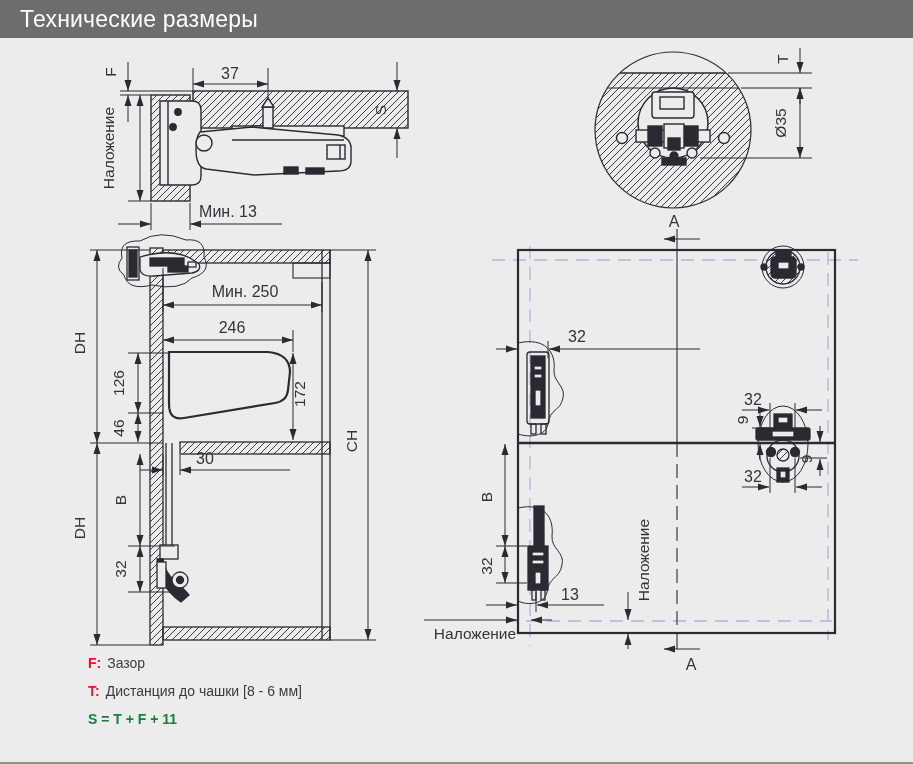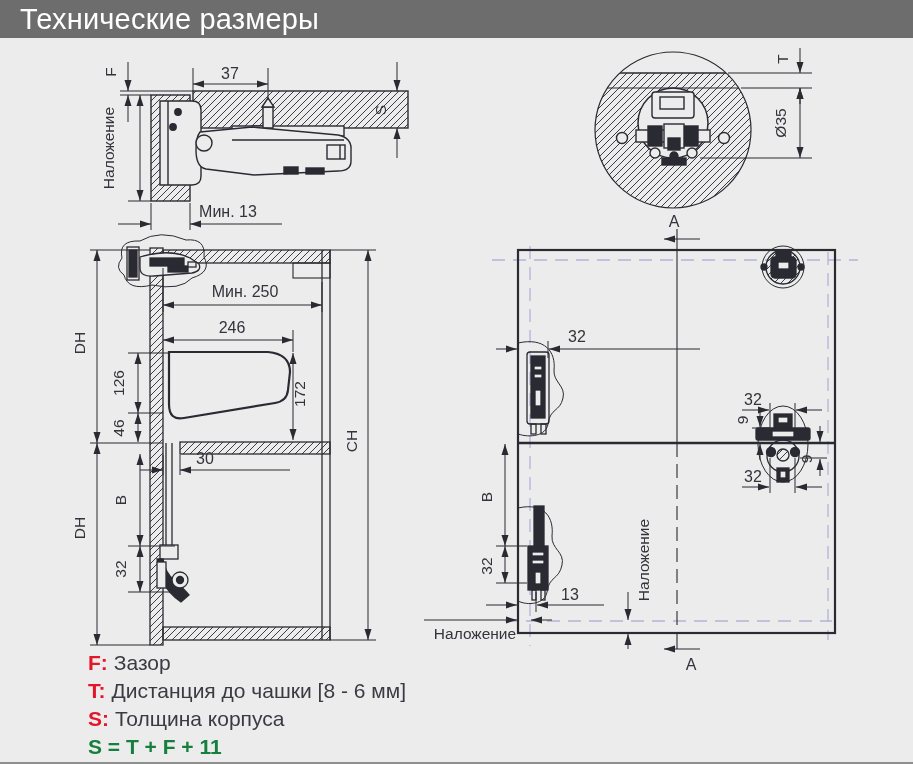--- a/index.html
+++ b/index.html
@@ -1,25 +1,25 @@
 <!DOCTYPE html>
 <html><head>
 <meta charset="utf-8">
 <style>
   html,body{margin:0;padding:0;}
   body{font-family:"Liberation Sans",sans-serif;}
   #page{position:relative;width:913px;height:764px;background:#ececec;overflow:hidden;}
   #hdr{position:absolute;left:0;top:0;width:913px;height:38px;background:#6d6d6d;z-index:3;
        display:flex;align-items:center;}
-  #hdr .t{color:#ffffff;font-size:29px;padding-left:20px;letter-spacing:.2px;text-align:center;}
+  #hdr .t{color:#ffffff;font-size:23px;padding-left:20px;letter-spacing:.2px;text-align:center;}
   svg{position:absolute;left:0;top:0;z-index:1;}
   text{font-family:"Liberation Sans",sans-serif;fill:#33333b;}
   .dimtxt{font-size:15.5px;}
   .big{font-size:16px;}
-  #legend{position:absolute;left:88px;top:649px;z-index:3;font-size:21px;color:#3a3a42;}
+  #legend{position:absolute;left:88px;top:649px;z-index:3;font-size:14px;color:#3a3a42;}
   #legend .row{height:28px;line-height:28px;}
   .lk{font-weight:bold;color:#e41429;margin-right:6px;}
   .formula{font-weight:bold;color:#15803d;height:28px;line-height:28px;}
   #btm{position:absolute;left:0;bottom:0;width:913px;height:2px;background:#8f8f8f;z-index:3;}
 </style>
 </head>
 <body>
 
 <div id="page">
 
@@ -315,20 +315,17 @@
     </g>
   </svg>
 
   <div id="legend">
     <div class="row">
       <span class="lk">F:</span><span>Зазор</span>
     </div>
     <div class="row">
       <span class="lk">T:</span><span>Дистанция до чашки [8 - 6 мм]</span>
     </div>
-    <div class="row">
-      <span class="lk">S:</span><span>Толщина корпуса</span>
-    </div>
     <div class="formula">S = T + F + 11</div>
   </div>
 
   <div id="btm"></div>
 </div>
 
 </body></html>

